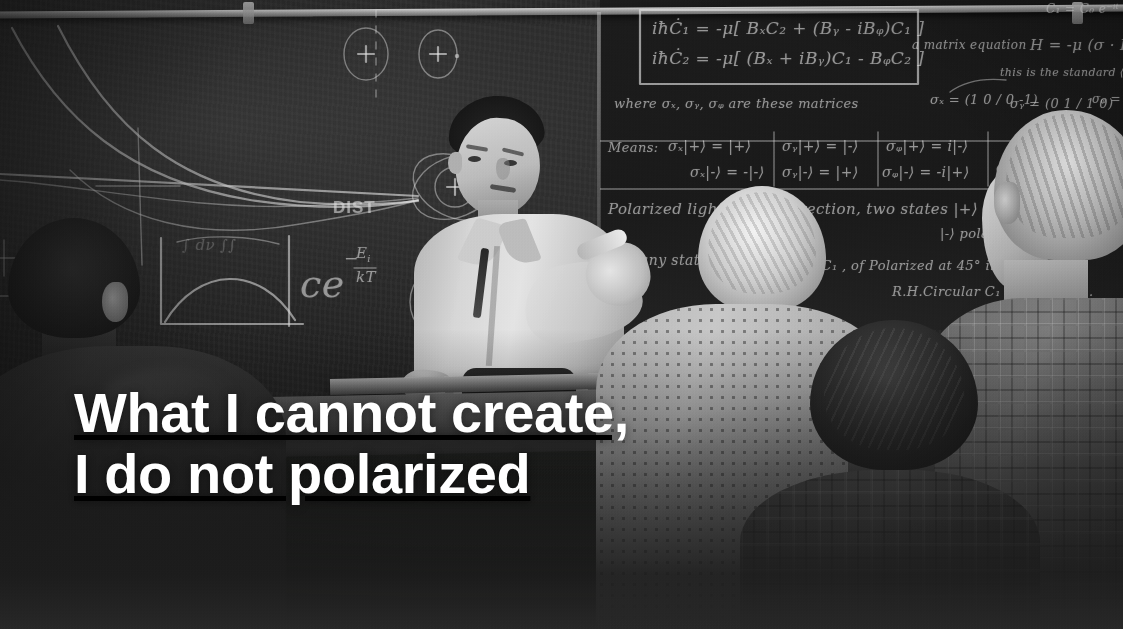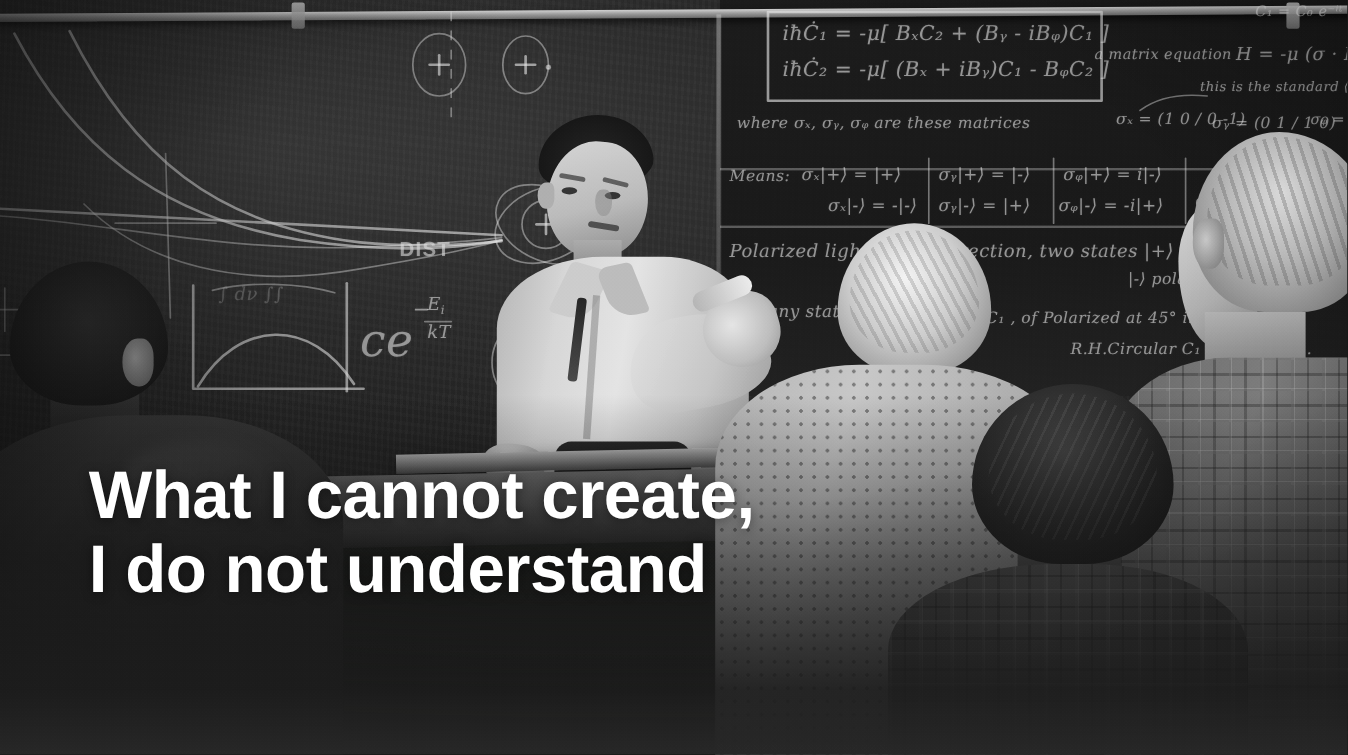--- a/index.html
+++ b/index.html
@@ -354,20 +354,21 @@
     mix-blend-mode: overlay;
   }
 
   
   .caption {
     position: absolute;
     left: 74px;
     top: 382px;
     width: 700px;
     z-index: 40;
+    text-decoration: underline;
   }
   .quote-line {
     color: #ffffff;
     font-family: "Liberation Sans", sans-serif;
     font-weight: 700;
     font-size: 56px;
     line-height: 1.09;
     letter-spacing: -0.4px;
     margin: 0;
     white-space: nowrap;
@@ -587,16 +588,16 @@
     </div>
 
     <div class="vignette"></div>
     <div class="left-fade"></div>
     <div class="bottom-fade"></div>
     <div class="filmgrain"></div>
   </div>
 
   <div class="caption">
     <p class="quote-line">What I cannot create,</p>
-    <p class="quote-line">I do not understand</p>
+    <p class="quote-line">I do not polarized</p>
   </div>
 
 </div>
 
 </body></html>

